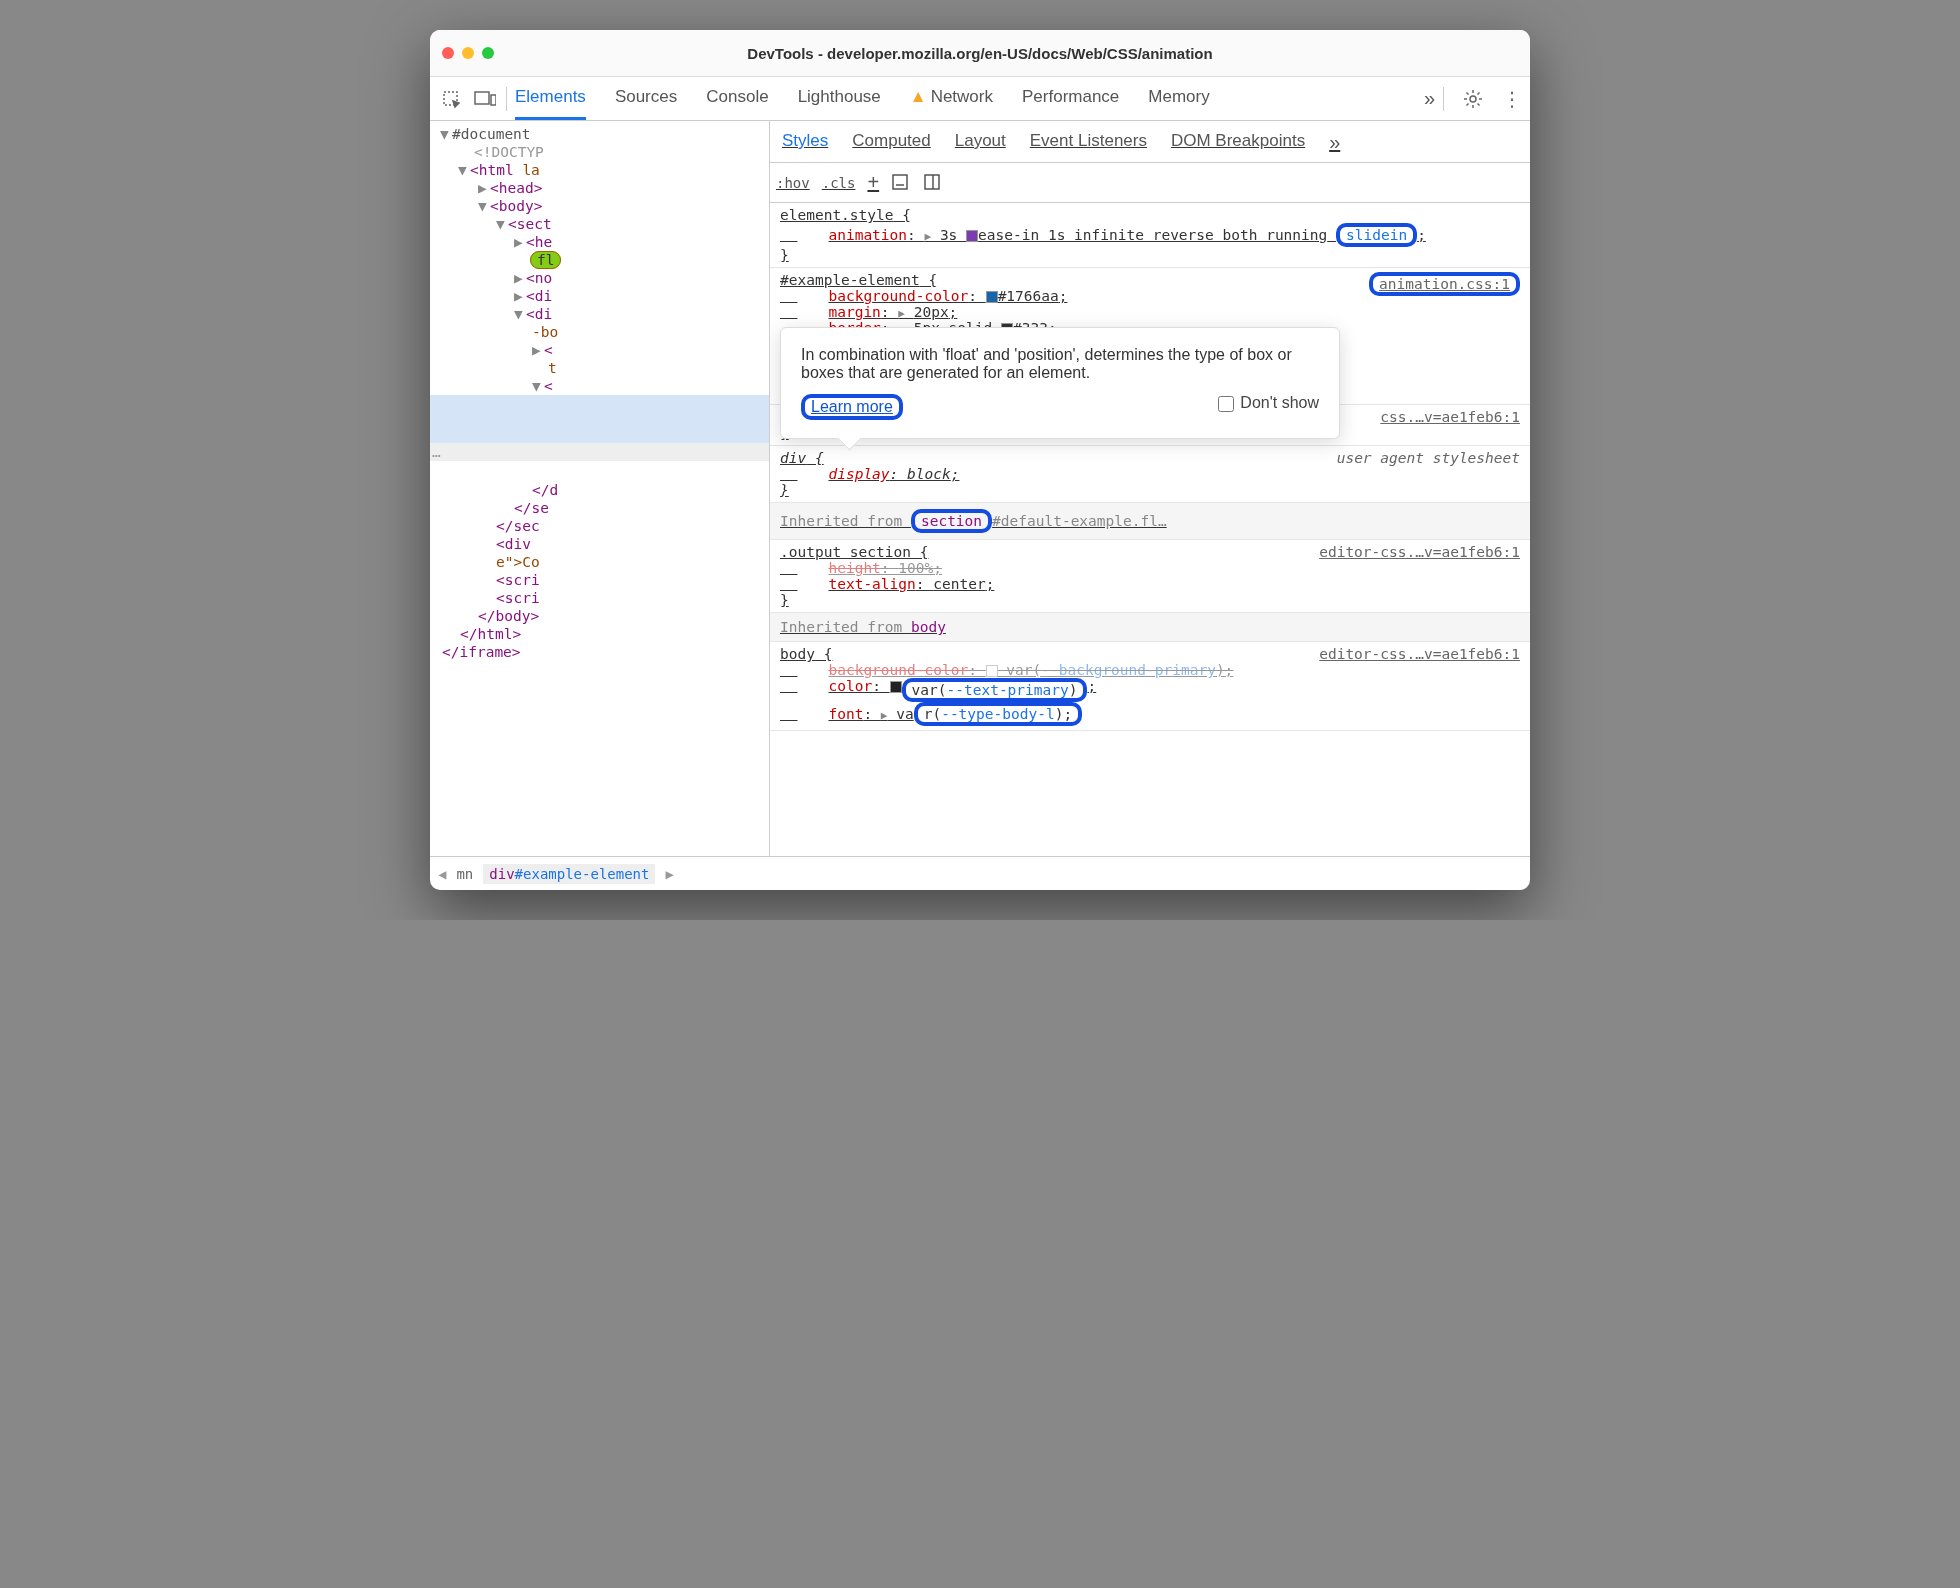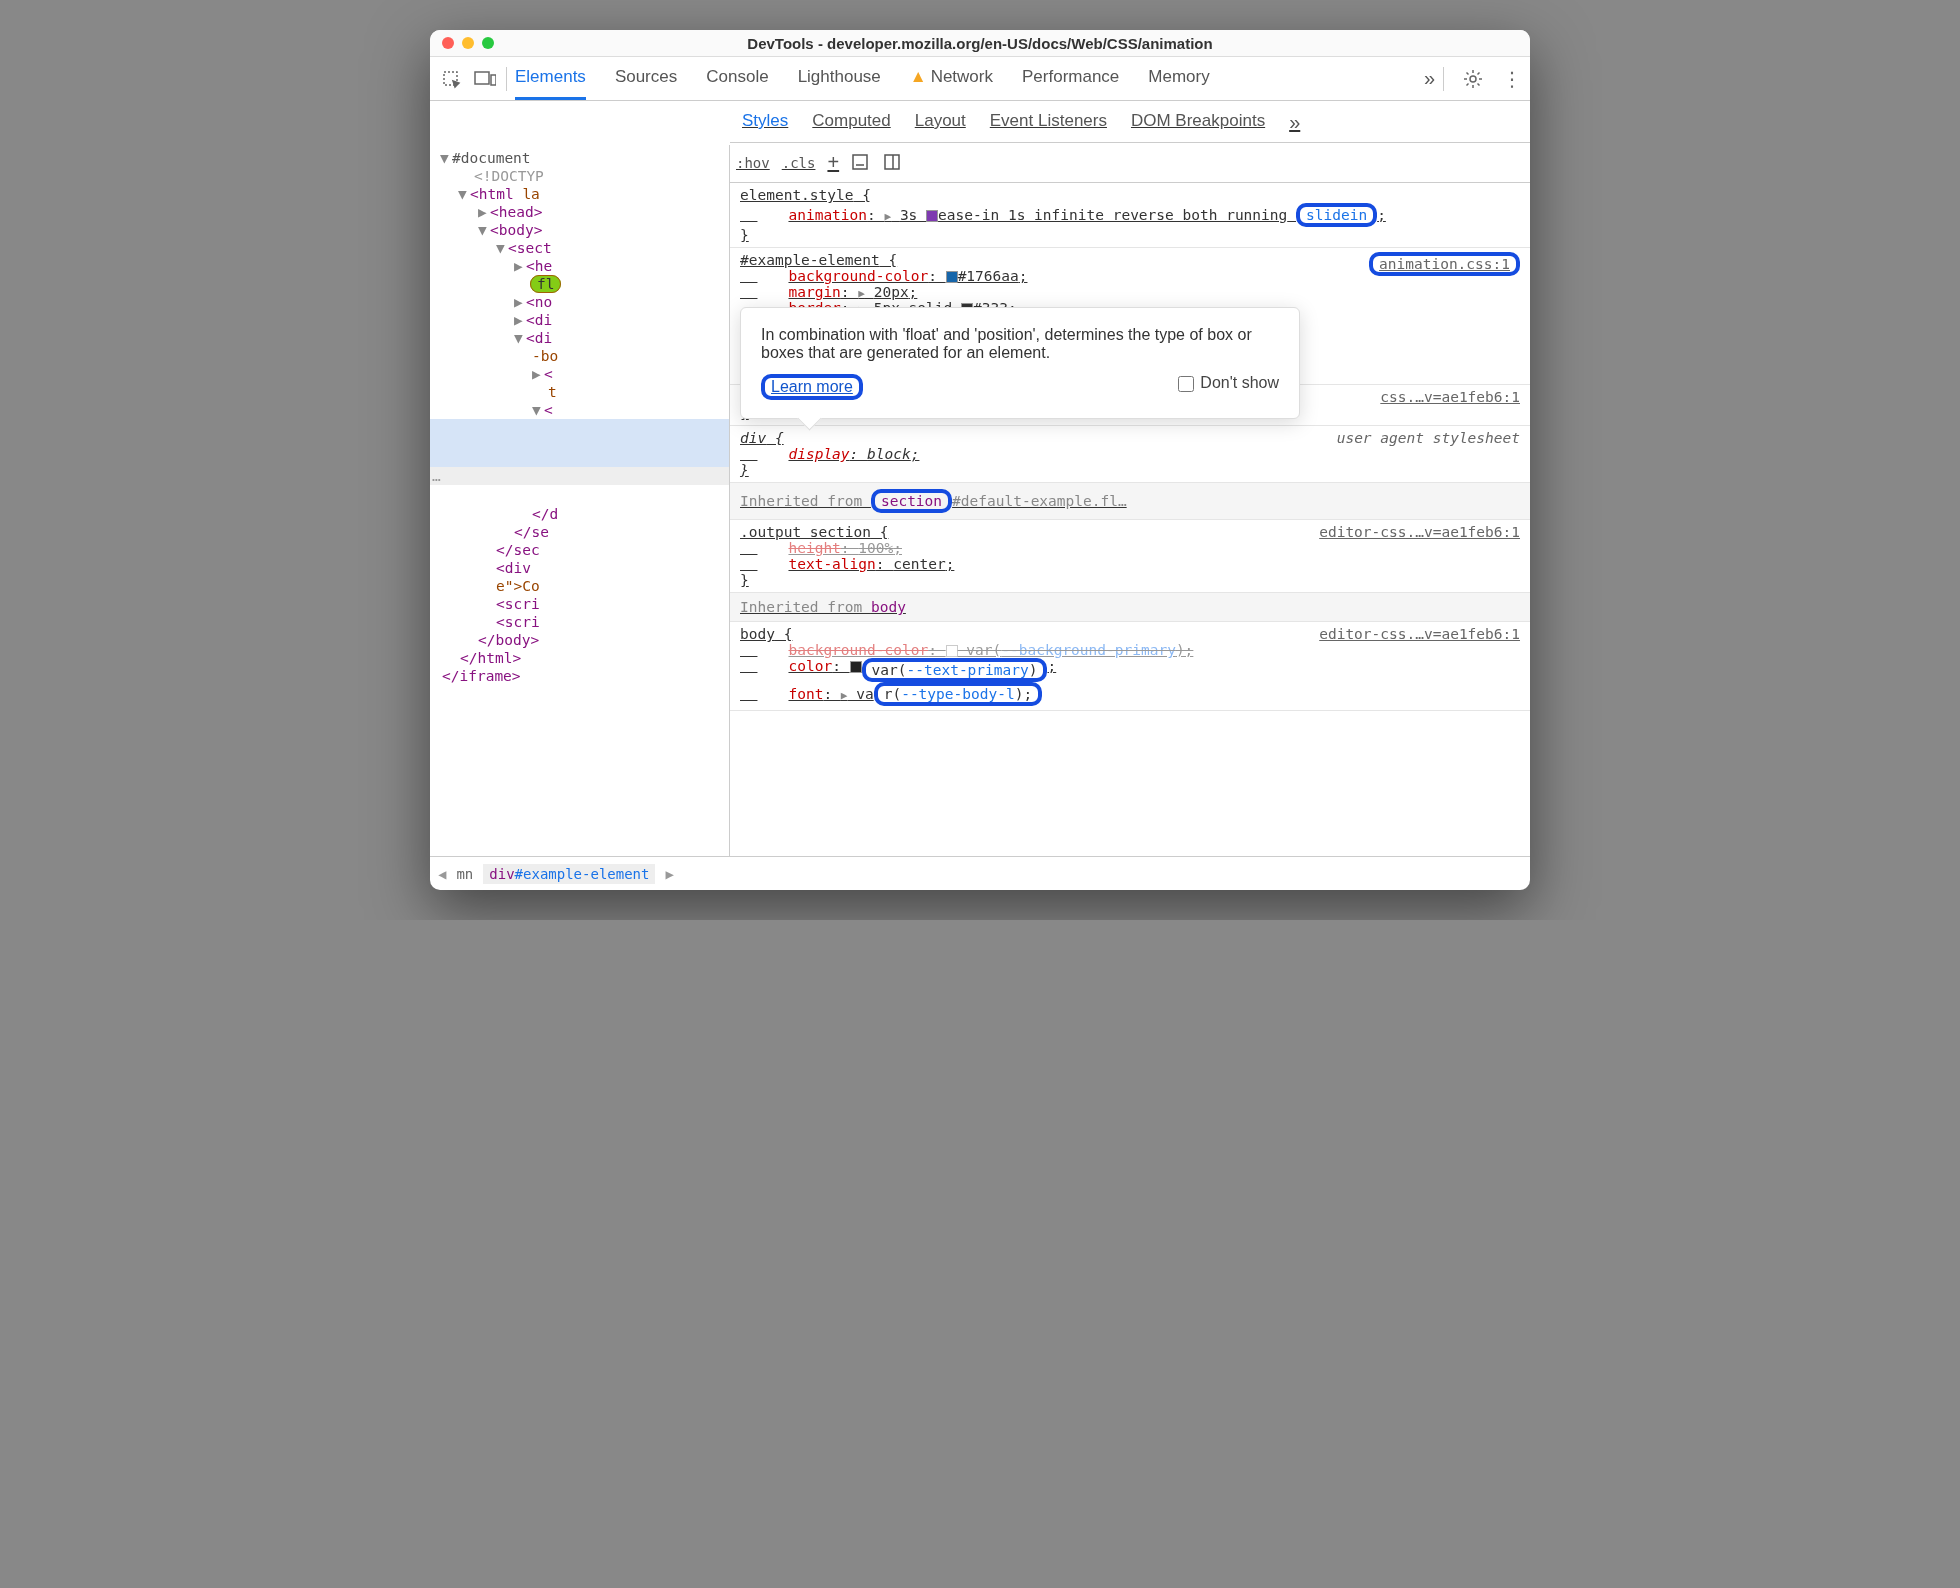--- a/index.html
+++ b/index.html
@@ -1,37 +1,37 @@
 <!DOCTYPE html>
 <html><head>
 <meta charset="utf-8">
 <style>
 * { box-sizing: border-box; margin: 0; padding: 0; }
 body { font-family: -apple-system, "Helvetica Neue", Arial, sans-serif; font-size: 17px; color: #333; background: #888; }
 .window { width: 1100px; height: 860px; margin: 30px auto; background: #fff; border-radius: 10px; box-shadow: 0 20px 60px rgba(0,0,0,0.5); overflow: hidden; display: flex; flex-direction: column; }
 
-.titlebar { height: 27px; background: #fafafa; border-bottom: 1px solid #ddd; display: flex; align-items: center; padding: 0 12px; position: relative; }
+.titlebar { height: 47px; background: #fafafa; border-bottom: 1px solid #ddd; display: flex; align-items: center; padding: 0 12px; position: relative; }
 .traffic { display: flex; gap: 8px; }
 .traffic span { width: 12px; height: 12px; border-radius: 50%; }
 .tclose { background: #ff5f57; } .tmin { background: #ffbd2e; } .tmax { background: #28c940; }
 .title { position: absolute; left: 0; right: 0; text-align: center; font-weight: 600; font-size: 15px; color: #333; }
 
 .toolbar { height: 44px; display: flex; align-items: center; border-bottom: 1px solid #ccc; padding: 0 8px; gap: 8px; }
 .tool-icon { width: 26px; height: 26px; display: flex; align-items: center; justify-content: center; color: #666; }
 .vsep { width: 1px; height: 24px; background: #ccc; }
 .tabs { display: flex; gap: 29px; flex: 1; }
 .tab { padding: 10px 0; color: #555; cursor: pointer; }
 .tab.active { color: #1a73e8; border-bottom: 3px solid #1a73e8; font-weight: 500; }
 .tab.warning::before { content: "▲"; color: #f5a623; margin-right: 4px; }
 .more { color: #555; font-size: 20px; }
 .gear { width: 22px; height: 22px; color: #666; margin: 0 10px; }
 .vdots { color: #666; font-size: 20px; }
 
 .content { display: flex; flex: 1; overflow: hidden; }
-.dom { width: 300px; border-right: 1px solid #ccc; font-family: "Menlo", "Consolas", monospace; font-size: 14.5px; overflow: hidden; padding-top: 4px; margin-top: 44px; }
+.dom { width: 340px; border-right: 1px solid #ccc; font-family: "Menlo", "Consolas", monospace; font-size: 14.5px; overflow: hidden; padding-top: 4px; }
 .dom-line { white-space: nowrap; padding: 1px 0 1px 10px; }
 .dom-line .tag { color: #881280; }
 .dom-line .attr { color: #994500; }
 .dom-line .arrow { color: #888; display: inline-block; width: 12px; }
 .dom-line.doc { color: #555; }
 .dom-line.doctype { color: #999; padding-left: 44px; }
 .dom-sel { background: #d6e4f7; }
 .dom-dots { background: #eee; color: #999; padding-left: 2px; }
 
 .panel { flex: 1; display: flex; flex-direction: column; overflow: hidden; text-decoration: underline; }

